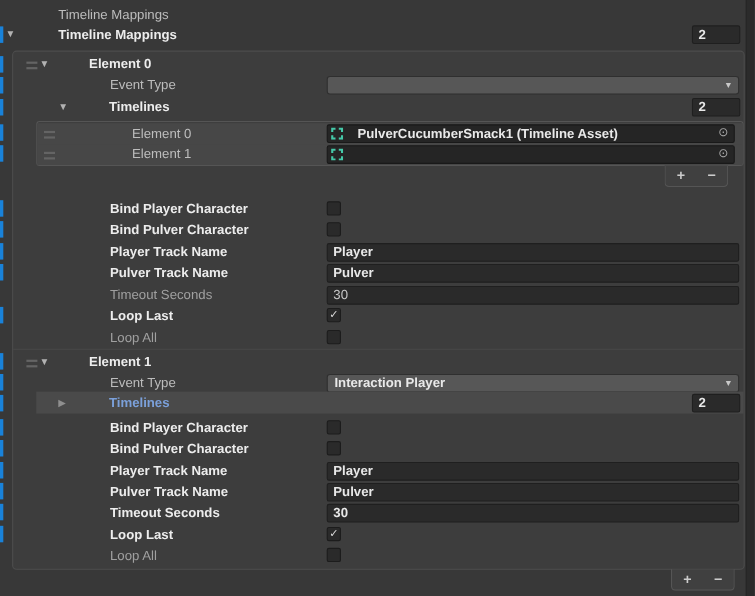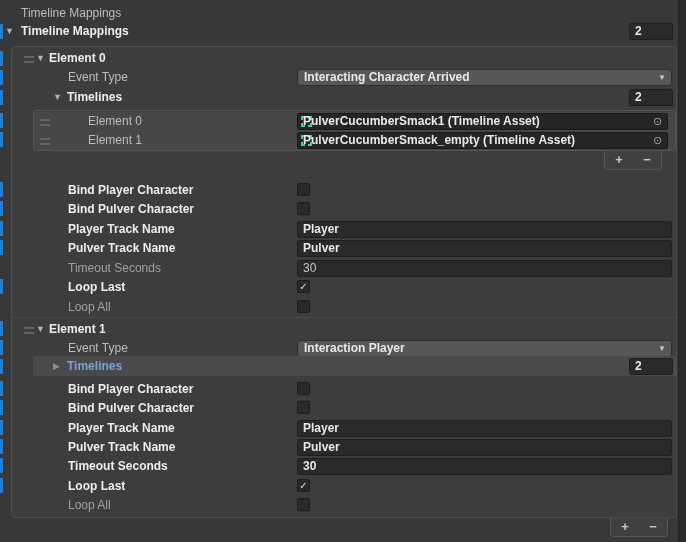--- a/index.html
+++ b/index.html
@@ -1,40 +1,40 @@
 <!DOCTYPE html>
 <html><head>
 <meta charset="utf-8">
 <style>
   html,body{margin:0;padding:0;background:#383838;}
   .screen{
     position:relative;width:686px;height:542px;background:#383838;
     font-family:"Liberation Sans","DejaVu Sans",sans-serif;font-size:12px;
     overflow:hidden;color:#bdbdbd;
   }
-  .lbl{position:absolute;height:18px;line-height:18px;white-space:nowrap;color:#bdbdbd;}
+  .lbl{position:absolute;height:18px;line-height:18px;white-space:nowrap;color:#bdbdbd;margin-left:32px;}
   .b{font-weight:bold;color:#ededed;}
   .dim{color:#a0a0a0;}
   .blue{color:#7ba0da;}
   .fold{position:absolute;height:18px;line-height:18px;font-size:9px;color:#b2b2b2;cursor:default;}
   .fold.closed{color:#8f8f8f;}
   .handle{position:absolute;width:10px;height:3px;border-top:2px solid #646464;border-bottom:2px solid #646464;}
   .bar{position:absolute;left:0;width:3px;height:15px;background:#1982d9;}
   .obox{position:absolute;left:11px;top:46px;width:666px;height:472px;background:#3d3d3d;border:1px solid #4d4d4d;border-radius:4px;box-sizing:border-box;}
   .ibox{position:absolute;left:33px;top:110px;width:643px;height:41px;background:#3e3e3e;border:1px solid #555;border-radius:3px;box-sizing:border-box;}
   .irowbg{position:absolute;left:34px;width:641px;height:19px;background:#474747;}
   .hl{position:absolute;left:33px;top:356px;width:643px;height:20px;background:#4a4a4a;}
   .sep{position:absolute;left:12px;top:317px;width:664px;height:1px;background:#484848;}
   .sizefield{position:absolute;width:44px;height:17px;background:#2a2a2a;border:1px solid #1f1f1f;border-radius:2px;box-sizing:border-box;line-height:15px;padding:0 5px;color:#e8e8e8;font-weight:bold;}
   .tfield{position:absolute;left:297px;width:375px;height:17px;background:#2a2a2a;border:1px solid #1f1f1f;border-radius:2px;box-sizing:border-box;line-height:15px;padding:0 5px;color:#e8e8e8;font-weight:bold;}
   .tfield.reg{font-weight:normal;color:#c6c6c6;}
   .dropdown{position:absolute;left:297px;width:375px;height:17px;background:#575757;border:1px solid #2f2f2f;border-radius:3px;box-sizing:border-box;line-height:15px;padding:0 6px;color:#e9e9e9;font-weight:bold;cursor:default;}
   .dropdown .arr{position:absolute;right:5px;top:0;height:15px;line-height:15px;font-size:8px;color:#c9c9c9;font-weight:normal;}
   .objfield{position:absolute;width:371px;height:17px;background:#252525;border:1px solid #191919;border-radius:2px;box-sizing:border-box;line-height:15px;color:#e9e9e9;font-weight:bold;}
-  .objfield .otext{position:absolute;left:5px;top:0;white-space:nowrap;max-width:332px;overflow:hidden;}
+  .objfield .otext{position:absolute;left:27px;top:0;white-space:nowrap;max-width:332px;overflow:hidden;}
   .objfield .oicon{position:absolute;left:3px;top:2px;width:11px;height:11px;}
   .objfield .opicker{position:absolute;right:2px;top:0;width:15px;text-align:center;height:15px;line-height:15px;color:#a8a8a8;font-weight:normal;font-size:11px;}
   .checkbox{position:absolute;left:297px;width:13px;height:13px;background:#2a2a2a;border:1px solid #1c1c1c;border-radius:2px;box-sizing:border-box;color:#dcdcdc;font-size:10px;line-height:11px;text-align:center;font-weight:bold;}
   .footerbtns{position:absolute;width:58px;height:20px;background:#404040;border:1px solid #555;border-top:1px solid #4a4a4a;border-radius:0 0 4px 4px;box-sizing:border-box;display:flex;}
   .footerbtns span{flex:1;text-align:center;color:#cccccc;font-size:13px;line-height:17px;font-weight:bold;cursor:default;}
   .gutter{position:absolute;right:0;top:0;width:8px;height:542px;background:#2b2b2b;border-left:1px solid #262626;box-sizing:border-box;}
 </style>
 </head>
 <body>
 
@@ -67,21 +67,20 @@
   <span class="sizefield" style="top:23px;left:629px">2</span>
 
   <div class="obox"></div>
 
   <span class="handle" style="top:56px;left:24px"></span>
   <span class="fold" style="top:49px;left:36px">▼</span>
   <span class="lbl b" style="top:49px;left:49px">Element 0</span>
 
   <span class="lbl" style="top:68px;left:68px">Event Type</span>
   <div class="dropdown" style="top:69px">
-    <span>Interacting Character Arrived</span>
     <span class="arr">▼</span>
   </div>
 
   <span class="fold" style="top:88px;left:53px">▼</span>
   <span class="lbl b" style="top:88px;left:67px">Timelines</span>
   <span class="sizefield" style="top:89px;left:629px">2</span>
 
   <div class="ibox"></div>
   <div class="irowbg" style="top:112px"></div>
   <div class="irowbg" style="top:131px"></div>
@@ -109,21 +108,20 @@
     <span class="oicon">
       <svg width="11" height="11" viewBox="0 0 11 11">
           <g stroke="#45c9a9" stroke-width="2" fill="none">
             <path d="M1 4 V1 H4"></path>
             <path d="M7 1 H10 V4"></path>
             <path d="M10 7 V10 H7"></path>
             <path d="M4 10 H1 V7"></path>
           </g>
         </svg>
     </span>
-    <span class="otext">PulverCucumberSmack_empty (Timeline Asset)</span>
     <span class="opicker">⊙</span>
   </div>
 
   <div class="footerbtns" style="top:150px;left:604px">
     <span>+</span>
     <span>−</span>
   </div>
 
   <span class="lbl b" style="top:181px;left:68px">Bind Player Character</span>
   <span class="checkbox" style="top:183px"></span>

